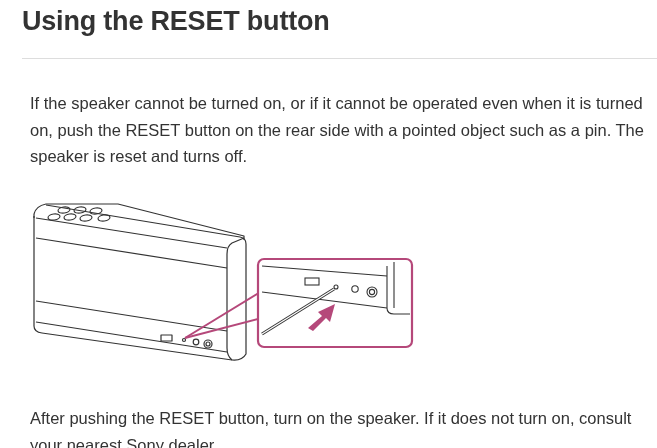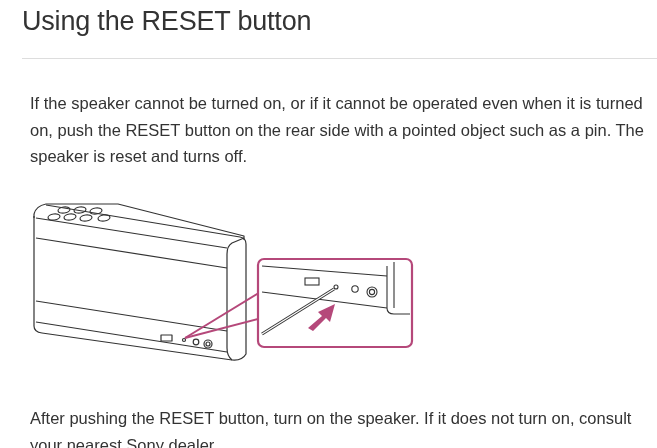--- a/index.html
+++ b/index.html
@@ -1,19 +1,19 @@
 <!DOCTYPE html>
 <html><head>
   <meta charset="utf-8">
   <style>
     html, body { margin: 0; padding: 0; background: #ffffff; }
     body { width: 657px; height: 448px; overflow: hidden; position: relative;
            font-family: "Liberation Sans", sans-serif; color: #333333; }
     .title { position: absolute; left: 22px; top: 6px; margin: 0;
-             font-size: 27px; font-weight: normal; color: #333333; letter-spacing: -0.2px; }
+             font-size: 27px; font-weight: bold; color: #333333; letter-spacing: -0.2px; }
     .divider { position: absolute; left: 22px; top: 58px; width: 635px; height: 1px; background: #dddddd; }
     .para { position: absolute; left: 30px; margin: 0; font-size: 16.5px; line-height: 26.5px; color: #333333; width: 620px; }
     .p1 { top: 90px; }
     .p2 { top: 405px; }
     .figure { position: absolute; left: 22px; top: 196px; width: 400px; height: 170px; }
   </style>
 </head>
 <body>
 
 <h1 class="title">Using the RESET button</h1>

